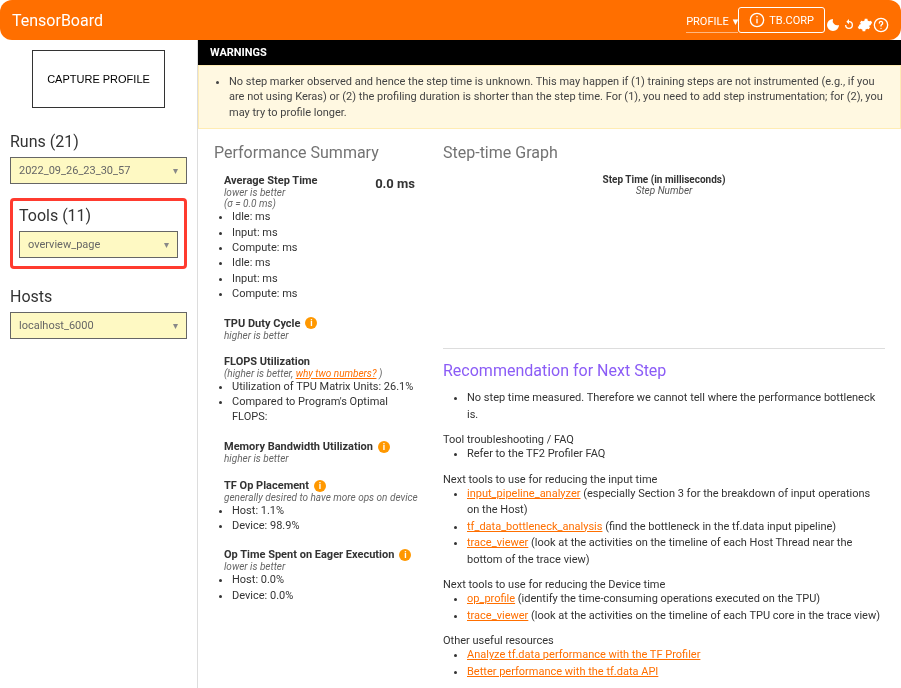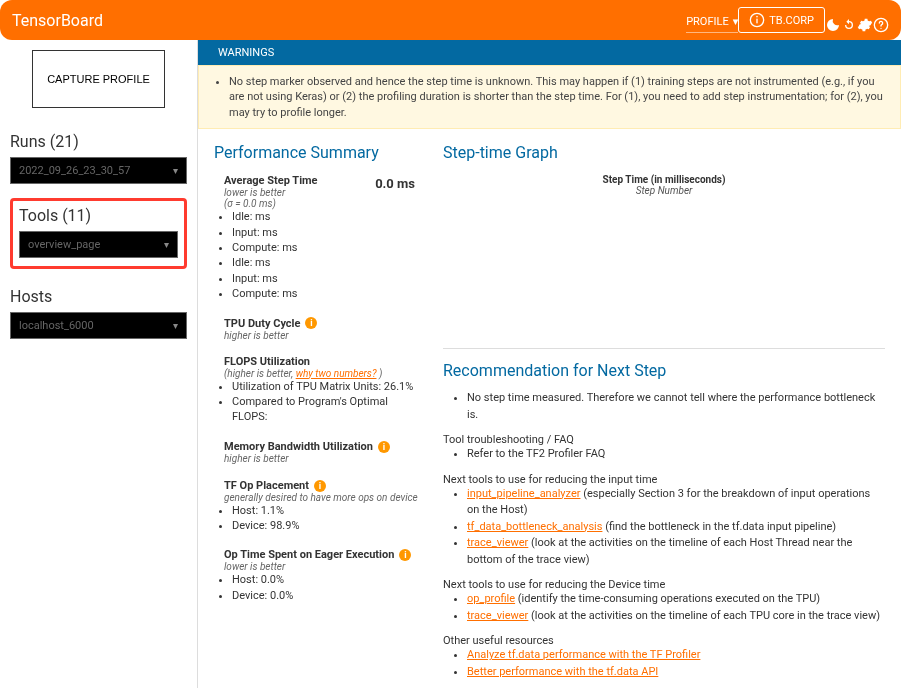--- a/index.html
+++ b/index.html
@@ -9,52 +9,52 @@
   .header-right { display: flex; align-items: flex-end; }
   .profile-select { background: transparent; border: none; color: #fff; font-size: 11px; padding: 4px 0; display: flex; align-items: center; gap: 4px; border-bottom: 1px solid rgba(255,255,255,0.5); cursor: pointer; }
   .tbcorp-btn { border: 1px solid #fff; border-radius: 3px; padding: 4px 10px; display: flex; align-items: center; gap: 4px; color: #fff; font-size: 11px; cursor: pointer; }
   .header-icon { width: 16px; height: 16px; cursor: pointer; display: inline-flex; align-items: center; justify-content: center; }
   .header-icon svg { width: 16px; height: 16px; fill: #fff; }
 
   .body { display: flex; height: calc(688px - 40px); }
   .sidebar { width: 198px; border-right: 1px solid #ddd; padding: 10px; display: flex; flex-direction: column; align-items: stretch; }
   .capture-btn { border: 1px solid #333; background: #fff; padding: 22px 14px; font-size: 11px; cursor: pointer; align-self: center; margin-bottom: 18px; }
   .sb-label { font-size: 16px; margin-bottom: 6px; margin-top: 6px; }
-  .sb-select { width: 100%; border: 1px solid #666; padding: 6px 8px; font-size: 11px; background: #000000; display: flex; justify-content: space-between; align-items: center; color: #666; cursor: pointer; margin-bottom: 14px; }
+  .sb-select { width: 100%; border: 1px solid #666; padding: 6px 8px; font-size: 11px; background: #fef9c3; display: flex; justify-content: space-between; align-items: center; color: #666; cursor: pointer; margin-bottom: 14px; }
   .sb-select .caret { font-size: 10px; color: #888; }
   .sb-group-highlight { border: 3px solid #ff3b2f; border-radius: 4px; padding: 5px 6px 8px 6px; margin-bottom: 12px; }
   .sb-group-highlight .sb-label { margin-top: 0; }
   .sb-group-highlight .sb-select { margin-bottom: 0; }
 
   .main { flex: 1; overflow: auto; }
-  .warnings-bar { background: #0369a1; color: #fff; font-size: 11px; font-weight: 400; padding: 6px 20px; }
+  .warnings-bar { background: #000000; color: #fff; font-size: 11px; font-weight: 700; padding: 6px 12px; }
   .warnings-body { background: #fff8e1; border: 1px solid #ffecb3; padding: 8px 12px 8px 20px; font-size: 11px; color: #444; }
   .warnings-body ul { padding-left: 10px; }
   .warnings-body li { line-height: 1.4; }
 
   .grid { display: flex; }
   .col-left { width: 235px; padding: 14px 10px 14px 16px; }
   .col-right { flex: 1; padding: 14px 16px 14px 10px; }
-  .section-title { font-size: 16px; font-weight: 400; margin-bottom: 12px; color: #0369a1; }
+  .section-title { font-size: 16px; font-weight: 400; margin-bottom: 12px; color: #737373; }
   .metric-block { margin-bottom: 14px; }
   .metric-title { font-size: 11px; font-weight: 700; }
   .metric-sub { font-size: 10px; font-style: italic; color: #666; }
   .metric-sub2 { font-size: 10px; font-style: italic; color: #666; }
   .metric-list { list-style: disc; padding-left: 18px; font-size: 11px; color: #333; line-height: 1.4; }
   .metric-row { display: flex; align-items: flex-start; gap: 10px; }
   .metric-value-big { font-size: 13px; font-weight: 700; margin-left: auto; margin-right: 8px; margin-top: 2px; }
   .info-badge { display: inline-flex; width: 12px; height: 12px; border-radius: 50%; background: #ff9800; color: #fff; font-size: 9px; align-items: center; justify-content: center; font-weight: 700; vertical-align: middle; margin-left: 2px; }
   .link-orange { color: #ff6f00; text-decoration: underline; cursor: pointer; }
 
   .chart-title { font-size: 10px; font-weight: 700; text-align: center; margin-top: 6px; }
   .chart-xlabel { font-size: 10px; font-style: italic; text-align: center; color: #555; }
   .chart-box { height: 170px; position: relative; }
 
   .rec-section { border-top: 1px solid #ddd; padding-top: 12px; margin-top: 4px; }
-  .rec-title { font-size: 16px; font-weight: 400; margin-bottom: 10px; color: #0369a1; }
+  .rec-title { font-size: 16px; font-weight: 400; margin-bottom: 10px; color: #8b5cf6; }
   .rec-list { list-style: disc; padding-left: 24px; font-size: 11px; line-height: 1.5; }
   .rec-sub { font-size: 11px; font-weight: 400; margin-top: 10px; }
   .rec-sub-list { list-style: disc; padding-left: 24px; font-size: 11px; line-height: 1.5; }
   .rec-sub-list a { color: #ff6f00; text-decoration: underline; cursor: pointer; }
 </style>
 </head>
 <body>
 
 <div class="header">
   <div class="header-title">TensorBoard</div>

